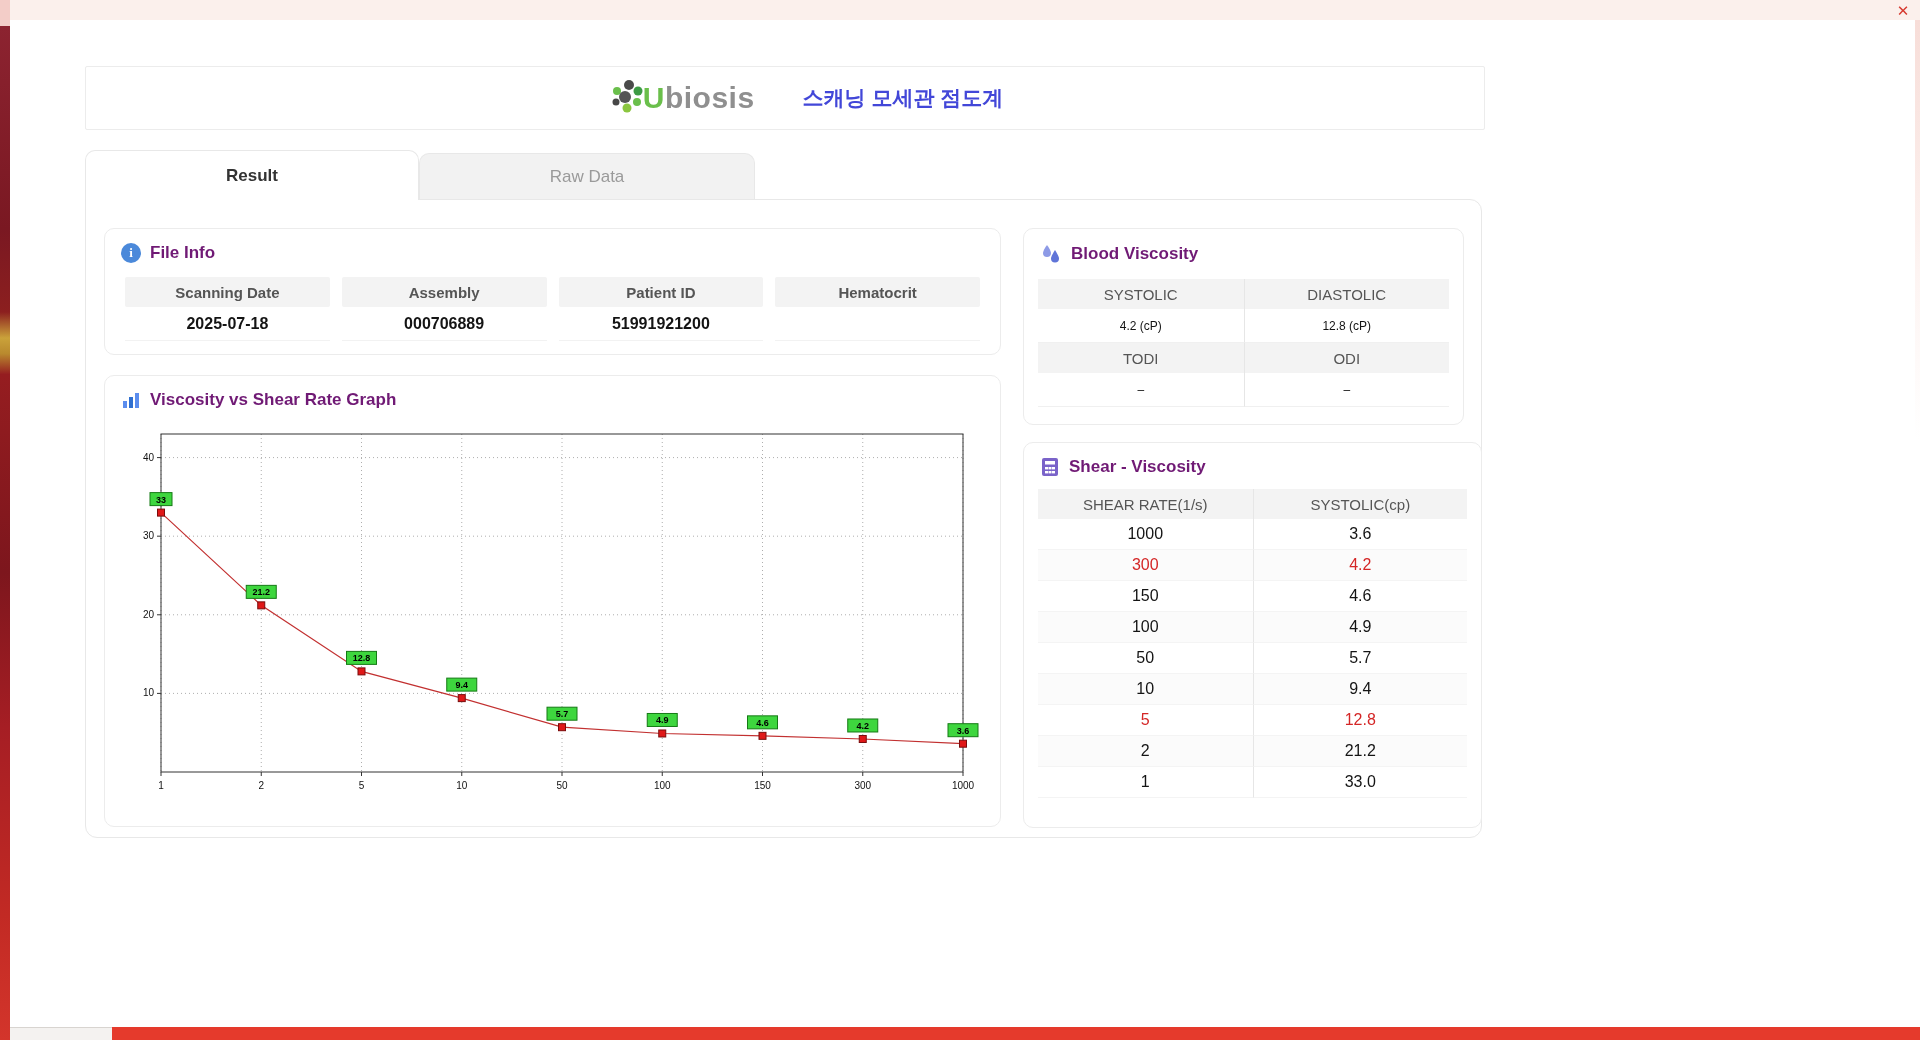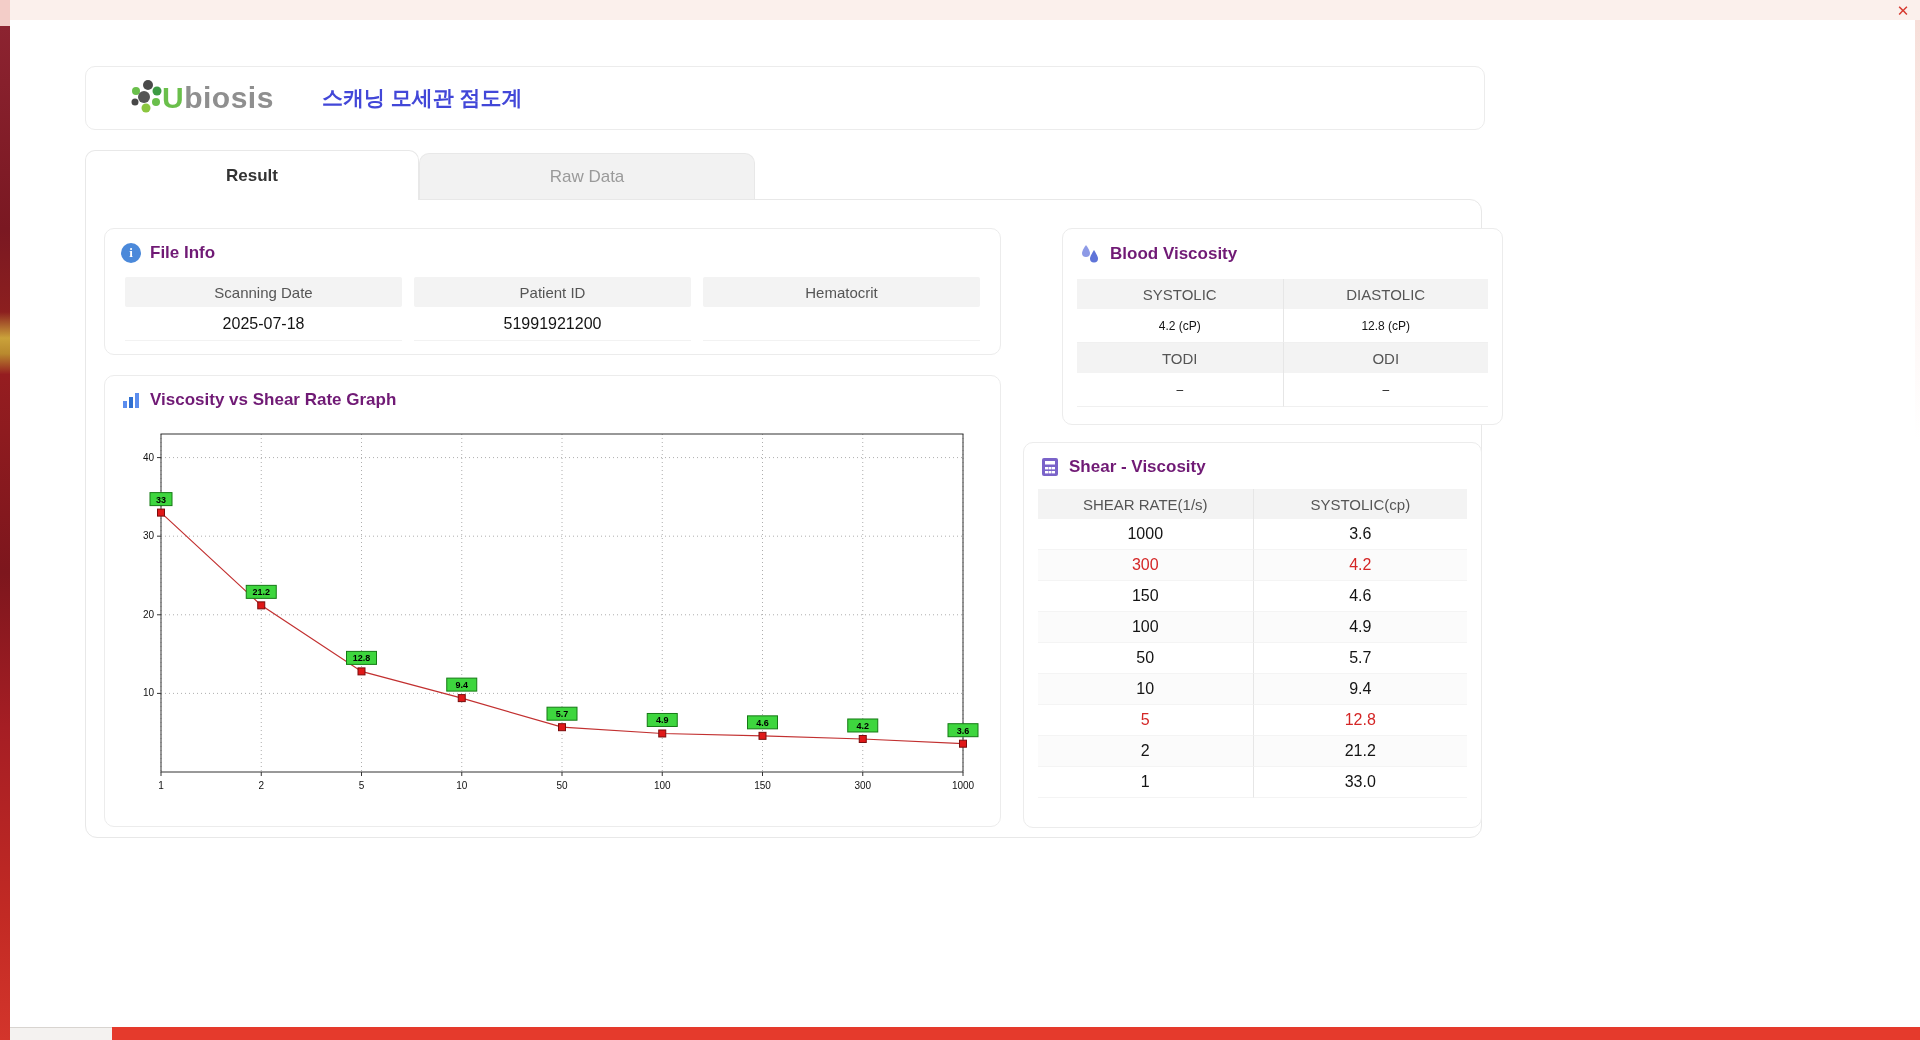--- a/index.html
+++ b/index.html
@@ -18,21 +18,21 @@
                background:linear-gradient(180deg,#f7ddd8 0%,#fdf4f2 60%,#ffffff 100%); }
   .close-x   { position:absolute; right:8px; top:2px; font-size:15px; color:#d6392f; cursor:pointer;
                width:18px; height:18px; text-align:center; line-height:18px; }
 
   
   .app { position:absolute; left:10px; top:20px; right:5px; bottom:13px; background:#ffffff;
          border-radius:6px 6px 0 0; }
 
   
   .header-card { position:absolute; left:75px; top:46px; width:1400px; height:64px;
-                 border:1px solid #ececec; border-radius:10px; display:flex; align-items:center; }
+                 border:1px solid #ececec; border-radius:2px; display:flex; align-items:center;justify-content:center; }
   .logo { display:flex; align-items:center; margin-left:38px; }
   .logo svg { display:block; }
   .brand { font-size:30px; font-weight:600; color:#8f8f8f; letter-spacing:0.5px; margin-left:-6px; }
   .brand b { color:#6abf4b; font-weight:700; }
   .app-title { margin-left:48px; font-size:21px; font-weight:700; color:#4247d8; }
 
   
   .tab { position:absolute; display:flex; align-items:center; justify-content:center;
          font-size:17px; border:1px solid #e8e8e8; border-bottom:none; border-radius:10px 10px 0 0; cursor:pointer; }
   .tab-result { left:75px; top:130px; width:334px; height:50px; background:#ffffff; color:#333;
@@ -42,33 +42,33 @@
   
   .main-panel { position:absolute; left:75px; top:179px; width:1397px; height:639px;
                 border:1px solid #e8e8e8; border-radius:0 12px 12px 12px; background:#fff; z-index:2; }
 
   .card { position:absolute; border:1px solid #ececec; border-radius:10px; background:#fff; }
   .card-title-row { display:flex; align-items:center; gap:9px; padding:14px 16px 6px 16px; }
   .card-title { font-size:17px; font-weight:700; color:#701a75; }
 
   
   .file-info { left:18px; top:28px; width:897px; height:127px; }
-  .fields { display:flex; gap:12px; padding:8px 20px 0 20px; }
+  .fields { display:flex; gap:12px; padding:8px 20px 0 20px;font-weight:bold; }
   .field { flex:1; }
   .field-label { background:#f3f3f3; height:30px; display:flex; align-items:center; justify-content:center;
                  font-size:15px; color:#555; border-radius:2px; }
   .field-value { height:34px; display:flex; align-items:center; justify-content:center;
                  font-size:16px; color:#141414; border-bottom:1px solid #f2f2f2; }
 
   
   .graph-card { left:18px; top:175px; width:897px; height:452px; }
   #chart { position:absolute; left:16px; top:46px; }
 
   
-  .blood-card { left:976px; top:28px; width:441px; height:197px; }
+  .blood-card { left:937px; top:28px; width:441px; height:197px; }
   .bv-grid { display:grid; grid-template-columns:1fr 1fr; margin:8px 14px 0 14px; }
   .bv-cell { display:flex; align-items:center; justify-content:center; }
   .bv-hdr { background:#f3f3f3; height:30px; font-size:15px; color:#555; }
   .bv-val { height:34px; font-size:12px; color:#141414; border-bottom:1px solid #f0f0f0; }
   .bv-c2 { border-left:1px solid #e6e6e6; }
 
   
   .shear-card { left:937px; top:242px; width:459px; height:386px;text-align:right; }
   .stable { margin:6px 14px 16px 14px; }
   .shead, .srow { display:grid; grid-template-columns:1fr 1fr; }
@@ -121,20 +121,24 @@
 
     <div class="card file-info">
       <div class="card-title-row">
         <span class="info-icon">i</span>
         <span class="card-title">File Info</span>
       </div>
       <div class="fields">
         <div class="field">
           <div class="field-label">Scanning Date</div>
           <div class="field-value">2025-07-18</div>
+        </div>
+        <div class="field">
+          <div class="field-label">Assembly</div>
+          <div class="field-value">000706889</div>
         </div>
         <div class="field">
           <div class="field-label">Patient ID</div>
           <div class="field-value">51991921200</div>
         </div>
         <div class="field">
           <div class="field-label">Hematocrit</div>
           <div class="field-value"></div>
         </div>
       </div>

